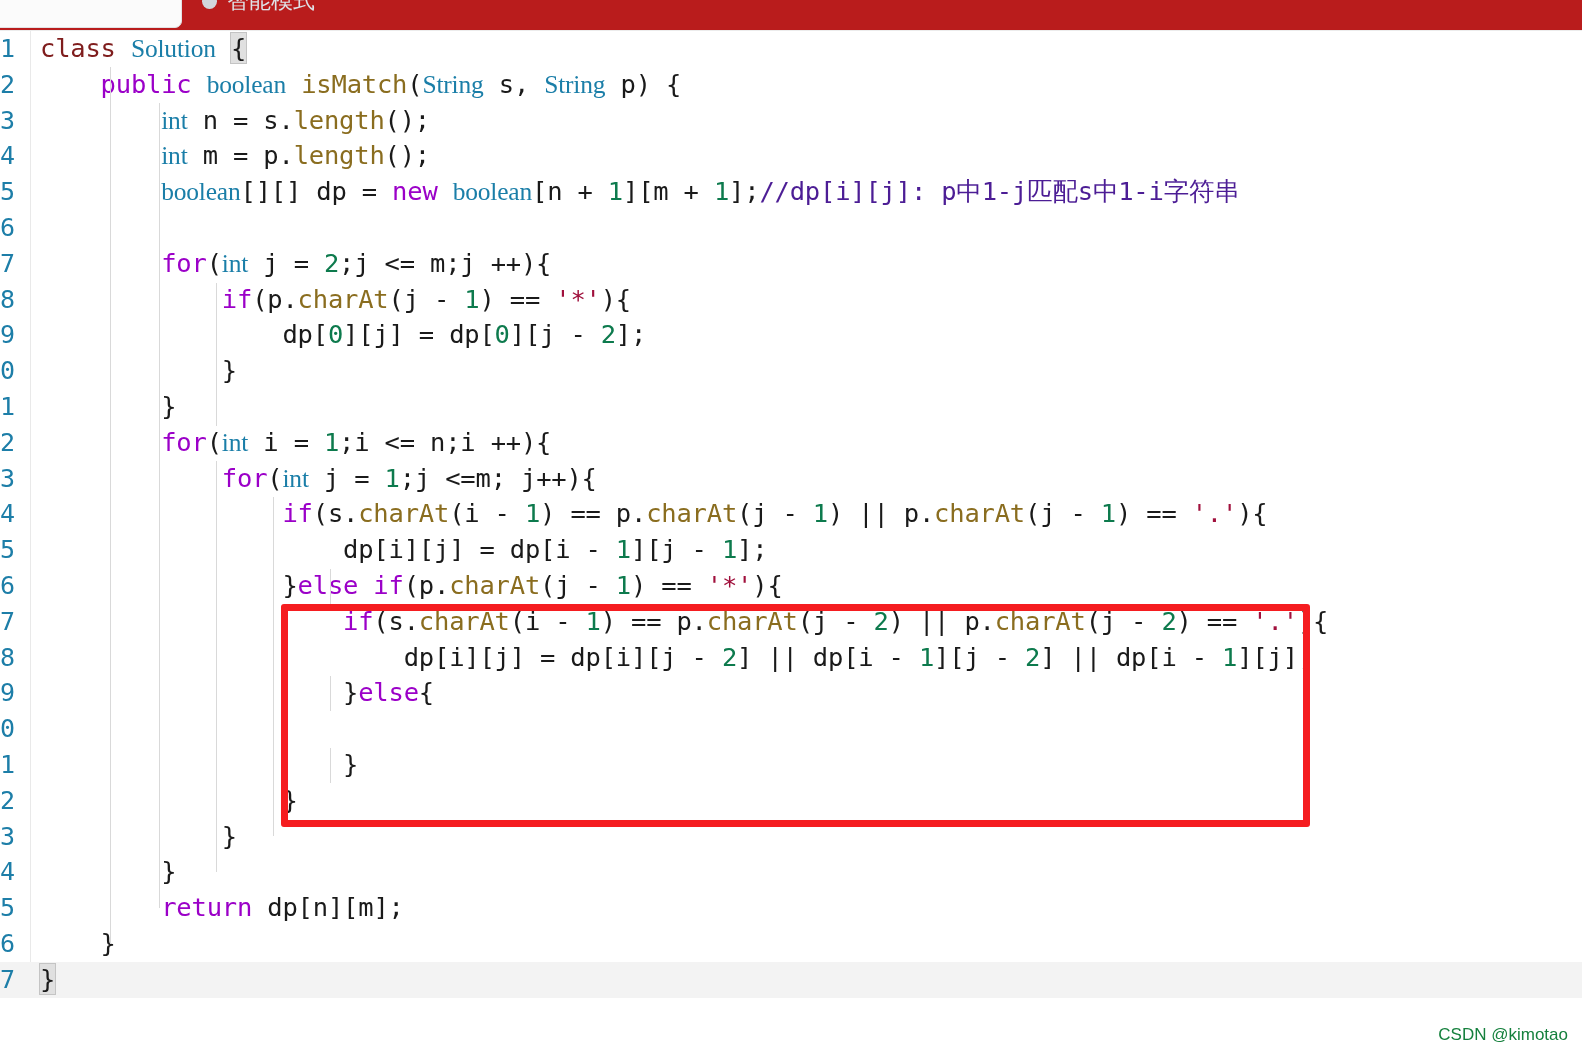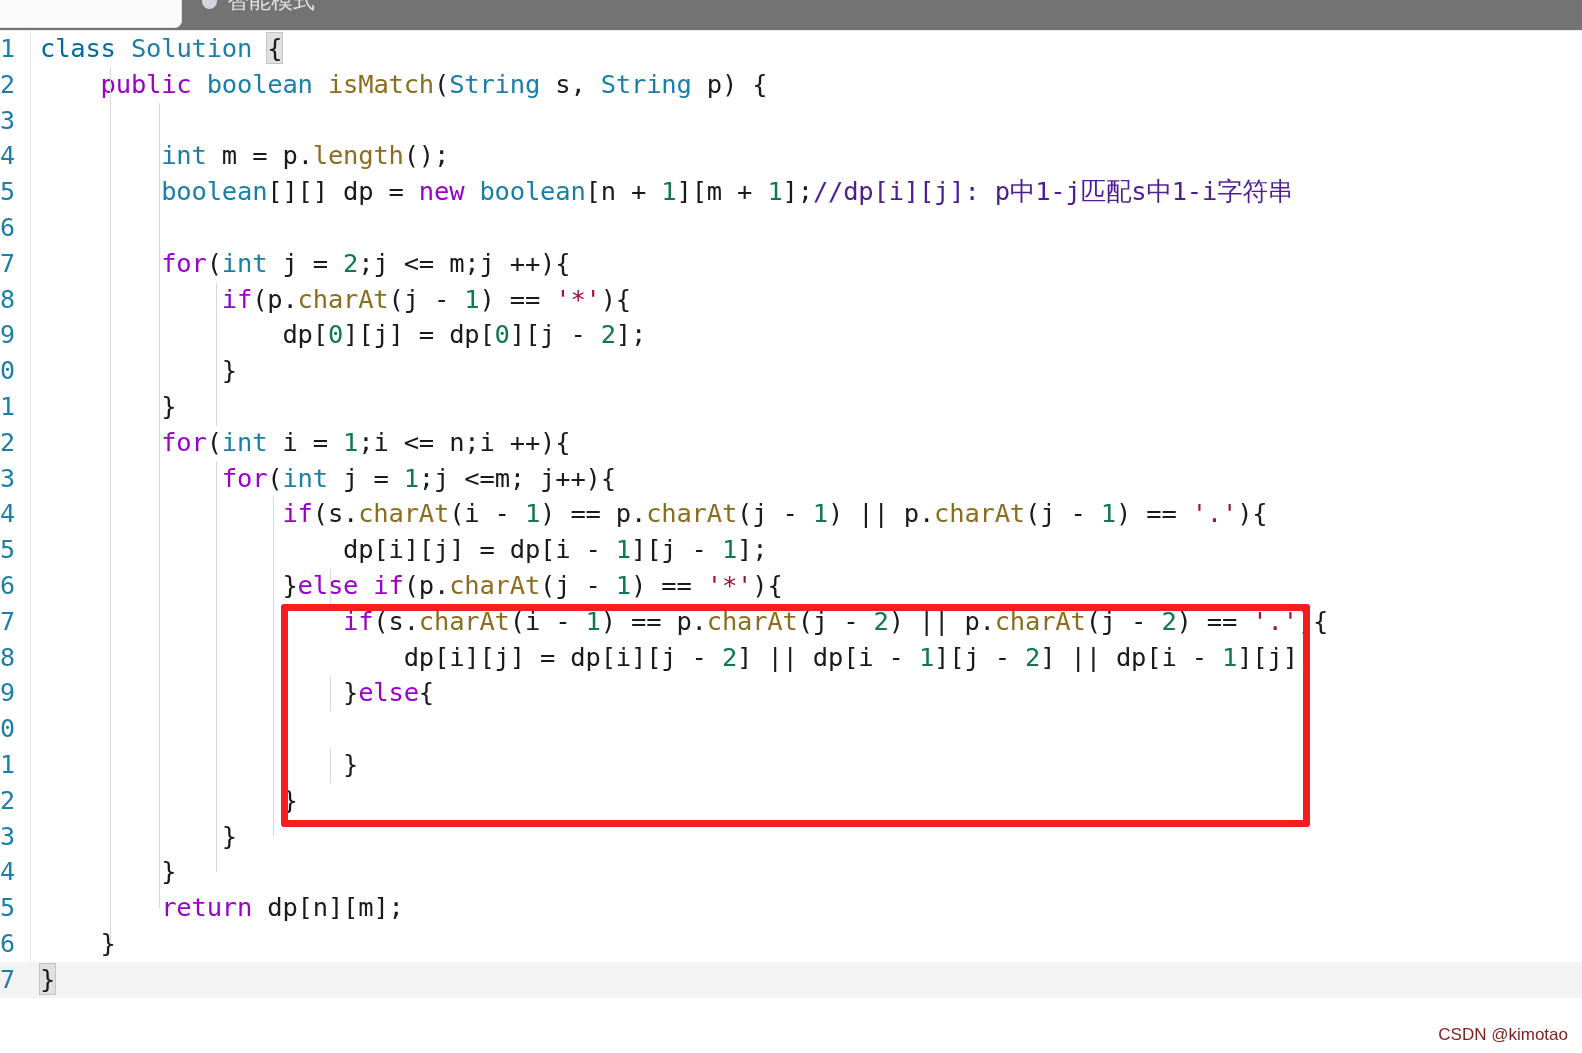--- a/index.html
+++ b/index.html
@@ -14,21 +14,21 @@
     font-family: "DejaVu Sans Mono", monospace;
     position: relative;
   }
 
   
   #toolbar {
     position: absolute;
     left: 0; top: 0;
     width: 1582px;
     height: 30px;
-    background: #737373;
+    background: #b91c1c;
     overflow: hidden;
   }
   #lang-select {
     position: absolute;
     left: -26px;
     top: -30px;
     width: 208px;
     height: 58px;
     background: #fbfbfb;
     border: 1px solid #e2e2e4;
@@ -103,22 +103,22 @@
 
   
   .guide {
     position: absolute;
     width: 1px;
     background: #d9d9d9;
   }
 
   
   .kw      { color: #9b00c8; text-align: right; }       
-  .kwb     { color: #0369a1; }       
-  .type    { color: #1a7ea8; }       
+  .kwb     { color: #7f1d1d; }       
+  .type    { color: #1a7ea8; font-family: Liberation Serif, serif; }       
   .fn      { color: #8a6d1f; }       
   .num     { color: #0d7a4d; }       
   .str     { color: #a0103c; }       
   .cmt     { color: #4c1d95; }       
   .punct   { color: #1a1a1a; }       
   .brkhl {
     background: #e0e0e0;
     outline: 1px solid #c4c4c4;
   }
 
@@ -135,42 +135,42 @@
     pointer-events: none;
   }
 
   
   #watermark {
     position: absolute;
     right: 14px;
     bottom: 8px;
     font-family: "Liberation Sans", sans-serif;
     font-size: 17px;
-    color: #7f1d1d;
+    color: #15803d;
     white-space: nowrap;
   }
 </style>
 </head>
 <body>
 
 <div id="toolbar">
   <div id="lang-select"></div>
 
   <div id="smart-toggle">
     <span id="smart-dot"></span>
     <span id="smart-label">智能模式</span>
   </div>
 </div>
 
 <div id="editor">
   <div id="gutter-rule"></div>
   <div id="code-rows">
       <div class="row"><span class="lineno">1</span><span class="code"><span class="kwb">class</span> <span class="type">Solution</span> <span class="brkhl">{</span></span></div>
       <div class="row"><span class="lineno">2</span><span class="code">    <span class="kw">public</span> <span class="type">boolean</span> <span class="fn">isMatch</span>(<span class="type">String</span> <span class="punct">s</span>, <span class="type">String</span> <span class="punct">p</span>) {</span></div>
-      <div class="row"><span class="lineno">3</span></div>
+      <div class="row"><span class="lineno">3</span><span class="code">        <span class="type">int</span> <span class="punct">n</span> = <span class="punct">s</span>.<span class="fn">length</span>();</span></div>
       <div class="row"><span class="lineno">4</span><span class="code">        <span class="type">int</span> <span class="punct">m</span> = <span class="punct">p</span>.<span class="fn">length</span>();</span></div>
       <div class="row"><span class="lineno">5</span><span class="code">        <span class="type">boolean</span>[][] <span class="punct">dp</span> = <span class="kw">new</span> <span class="type">boolean</span>[<span class="punct">n</span> + <span class="num">1</span>][<span class="punct">m</span> + <span class="num">1</span>];<span class="cmt">//dp[i][j]: p中1-j匹配s中1-i字符串</span></span></div>
       <div class="row"><span class="lineno">6</span></div>
       <div class="row"><span class="lineno">7</span><span class="code">        <span class="kw">for</span>(<span class="type">int</span> <span class="punct">j</span> = <span class="num">2</span>;<span class="punct">j</span> &lt;= <span class="punct">m</span>;<span class="punct">j</span> ++){</span></div>
       <div class="row"><span class="lineno">8</span><span class="code">            <span class="kw">if</span>(<span class="punct">p</span>.<span class="fn">charAt</span>(<span class="punct">j</span> - <span class="num">1</span>) == <span class="str">'*'</span>){</span></div>
       <div class="row"><span class="lineno">9</span><span class="code">                <span class="punct">dp</span>[<span class="num">0</span>][<span class="punct">j</span>] = <span class="punct">dp</span>[<span class="num">0</span>][<span class="punct">j</span> - <span class="num">2</span>];</span></div>
       <div class="row"><span class="lineno">0</span><span class="code">            }</span></div>
       <div class="row"><span class="lineno">1</span><span class="code">        }</span></div>
       <div class="row"><span class="lineno">2</span><span class="code">        <span class="kw">for</span>(<span class="type">int</span> <span class="punct">i</span> = <span class="num">1</span>;<span class="punct">i</span> &lt;= <span class="punct">n</span>;<span class="punct">i</span> ++){</span></div>
       <div class="row"><span class="lineno">3</span><span class="code">            <span class="kw">for</span>(<span class="type">int</span> <span class="punct">j</span> = <span class="num">1</span>;<span class="punct">j</span> &lt;=<span class="punct">m</span>; <span class="punct">j</span>++){</span></div>

